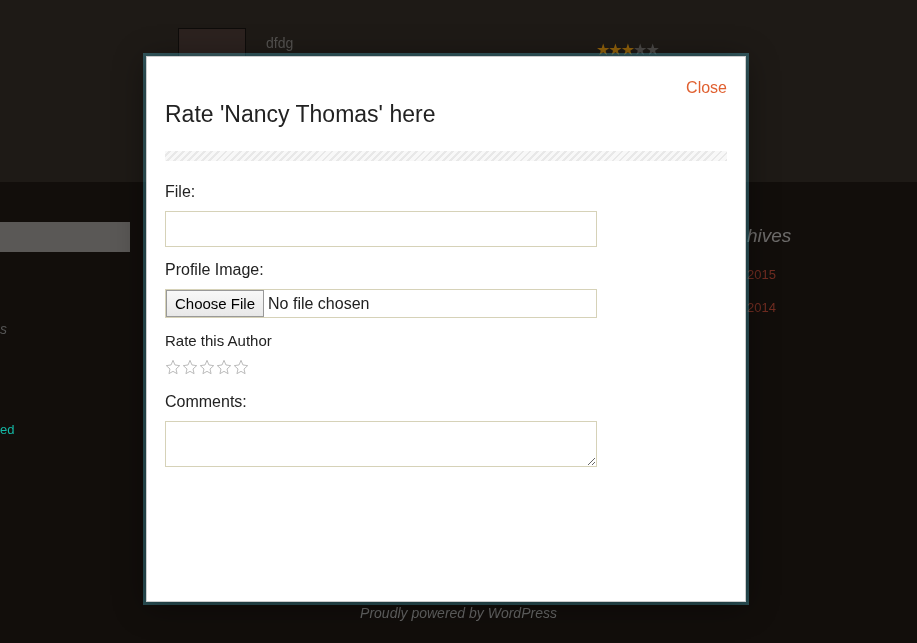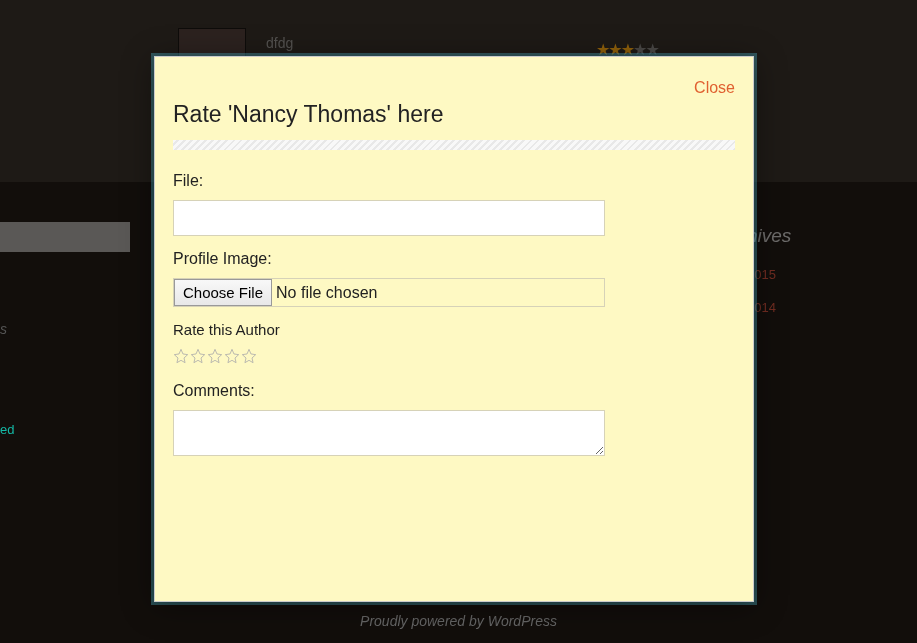--- a/index.html
+++ b/index.html
@@ -99,36 +99,36 @@
     }
     .bg-left-text2 {
       position: absolute;
       top: 422px;
       left: 0;
       color: #14b8a6;
       font-size: 13px;
     }
     .bg-footer {
       position: absolute;
-      bottom: 14px;
+      bottom: 22px;
       left: 0;
       width: 100%;
       text-align: center;
       color: #666;
       font-size: 14px;
       font-style: italic;
     }
 
     .modal {
       position: absolute;
       top: 56px;
-      left: 154px;
+      left: 146px;
       width: 600px;
       height: 546px;
-      background: #fef9c3;
+      background: #ffffff;
       border: 1px solid #ccc;
       box-shadow: 0 4px 30px rgba(0,0,0,0.4), 0 0 0 3px rgba(80,180,200,0.4);
       overflow: hidden;
     }
     .modal-inner {
       padding: 18px 18px 0 18px;
       height: 100%;
       overflow-y: auto;
     }
     .modal-inner::-webkit-scrollbar {
@@ -147,21 +147,21 @@
       cursor: pointer;
       text-decoration: none;
       margin-top: 4px;
     }
     .modal-title {
       font-size: 23px;
       font-weight: normal;
       color: #222;
       clear: left;
       margin-top: 26px;
-      margin-bottom: 12px;
+      margin-bottom: 23px;
     }
     .divider {
       height: 10px;
       background: repeating-linear-gradient(
         -45deg,
         #e8e8e8,
         #e8e8e8 2px,
         #f8f8f8 2px,
         #f8f8f8 5px
       );

